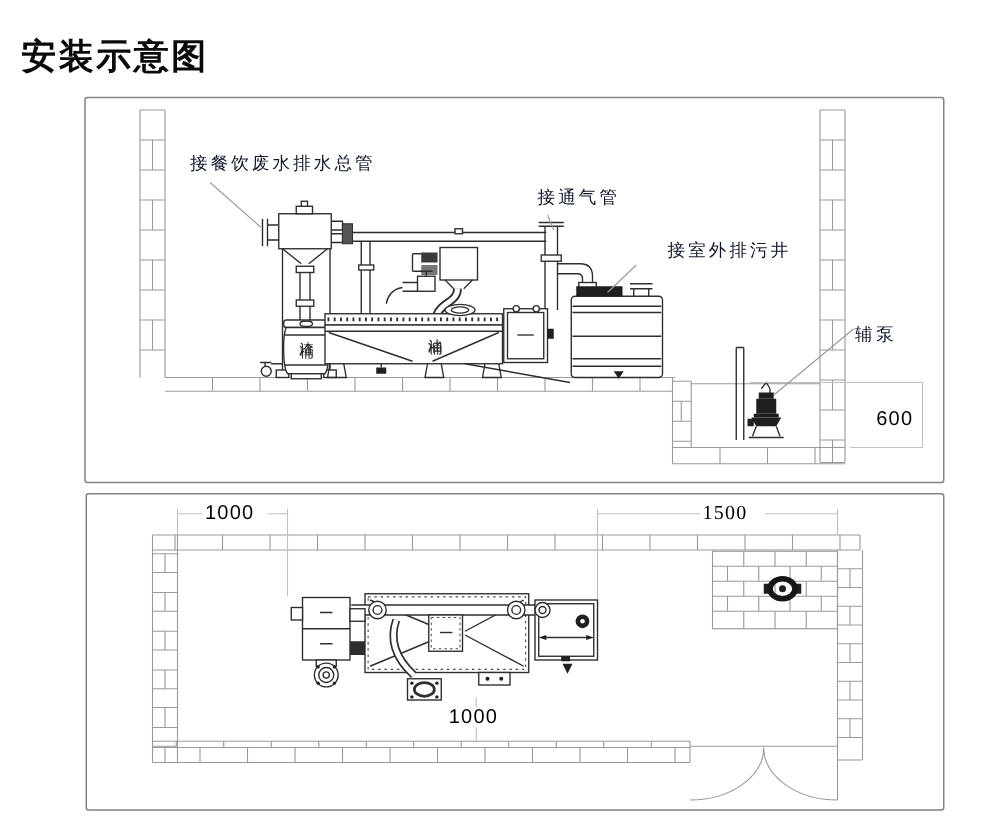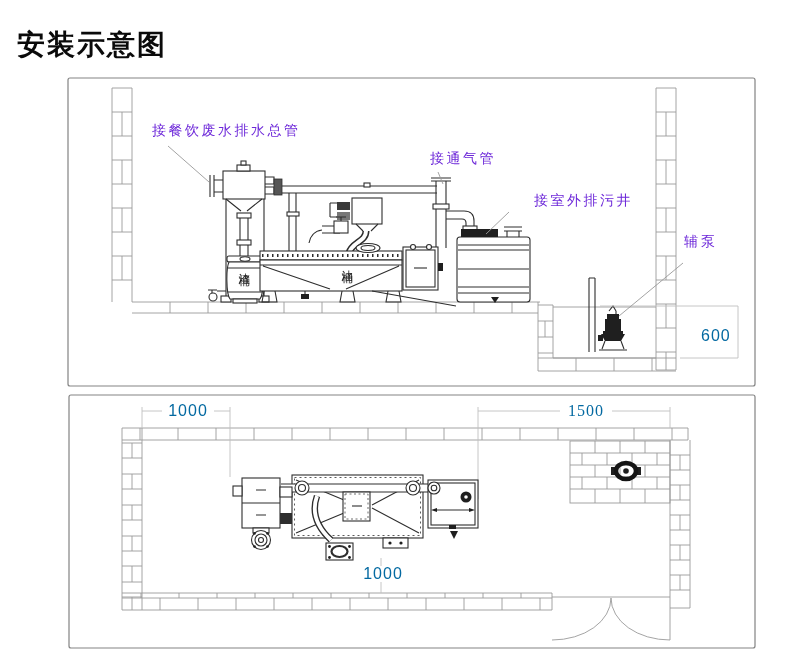--- a/index.html
+++ b/index.html
@@ -2,26 +2,26 @@
 <html><head>
 <meta charset="utf-8">
 <style>
   html,body{margin:0;padding:0;background:#fff;}
   #stage{
     position:relative;width:790px;height:657px;background:#fff;overflow:hidden;
     font-family:"Liberation Sans","DejaVu Sans",sans-serif;
   }
   #stage svg{position:absolute;left:0;top:0;}
   .lbl{
-    position:absolute;color:#6d28d9;font-size:14px;letter-spacing:2.5px;
+    position:absolute;color:#0f172a;font-size:14px;letter-spacing:2.5px;
     line-height:1;white-space:nowrap;
   }
   .dim{
-    position:absolute;color:#0369a1;font-size:16px;letter-spacing:1px;
-    line-height:1;white-space:nowrap;text-align:center;background:#fff;padding:0 2px;
+    position:absolute;color:#000000;font-size:16px;letter-spacing:1px;
+    line-height:1;white-space:nowrap;background:#fff;padding:0 2px;
   }
   .vlbl{
     position:absolute;color:#222;font-size:11.5px;line-height:1.15;
     writing-mode:vertical-rl;text-orientation:upright;letter-spacing:2px;
     white-space:nowrap;
   }
   .title{
     position:absolute;left:17px;top:31px;color:#0a0a0a;font-size:28px;
     font-weight:800;letter-spacing:2px;line-height:1;white-space:nowrap;
   }
@@ -265,21 +265,21 @@
       <polygon class="dk" points="450,531 458,531 454,539"></polygon>
     </g>
   </g>
 </svg>
 
   <div class="title">安装示意图</div>
 
   <div class="lbl" style="left:152px;top:123px;">接餐饮废水排水总管</div>
   <div class="lbl" style="left:430px;top:152px;font-family:Liberation Mono, monospace;">接通气管</div>
   <div class="lbl" style="left:534px;top:193px;">接室外排污井</div>
-  <div class="lbl" style="left:684px;top:234px;letter-spacing:3px;">辅泵</div>
+  <div class="lbl" style="left:684px;top:260px;letter-spacing:3px;">辅泵</div>
 
   <div class="vlbl" style="left:237px;top:264px;">渣桶</div>
   <div class="vlbl" style="left:340px;top:261px;">油桶</div>
 
   <div class="dim" style="left:699px;top:328px;">600</div>
 
   <div class="dim" style="left:162px;top:403px;width:48px;">1000</div>
   <div class="dim" style="left:560px;top:403px;width:48px;font-family:Liberation Serif, serif;">1500</div>
   <div class="dim" style="left:357px;top:566px;width:48px;">1000</div>
 </div>

